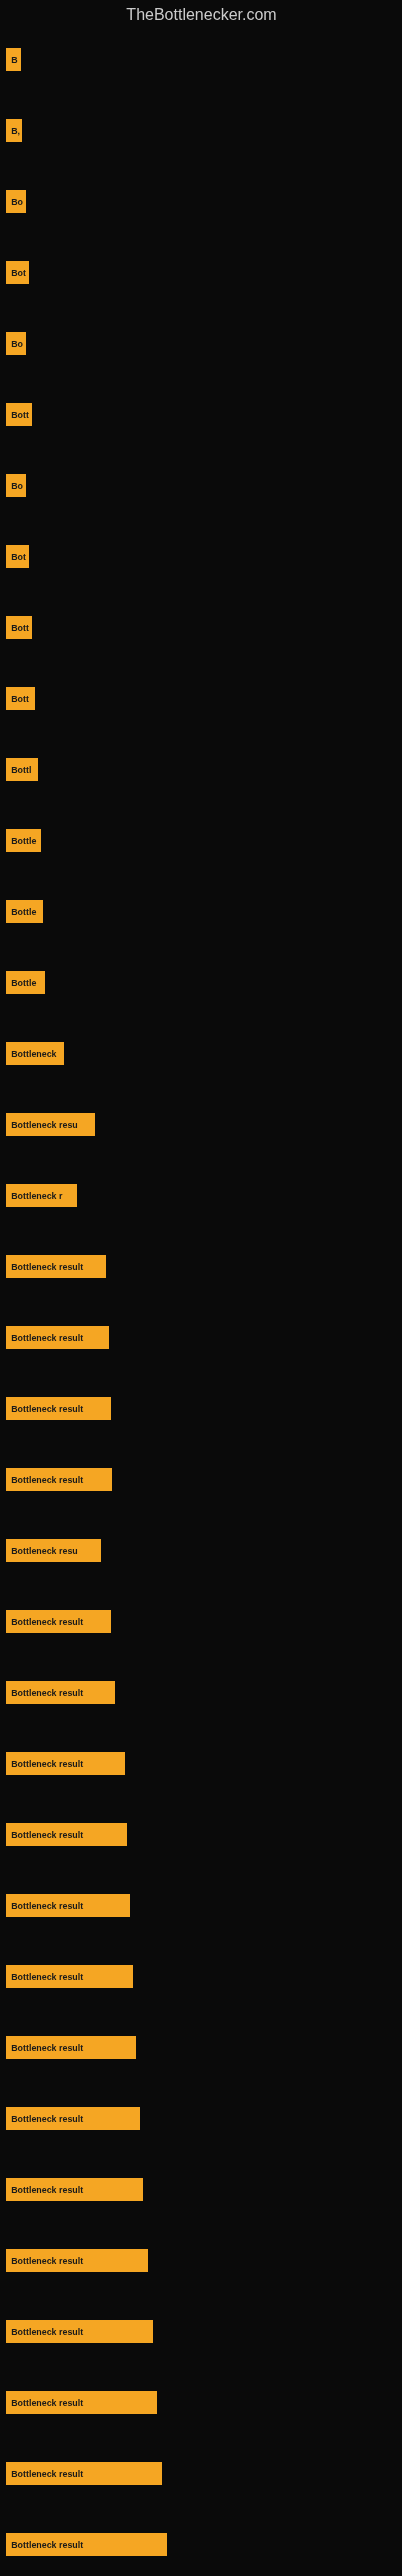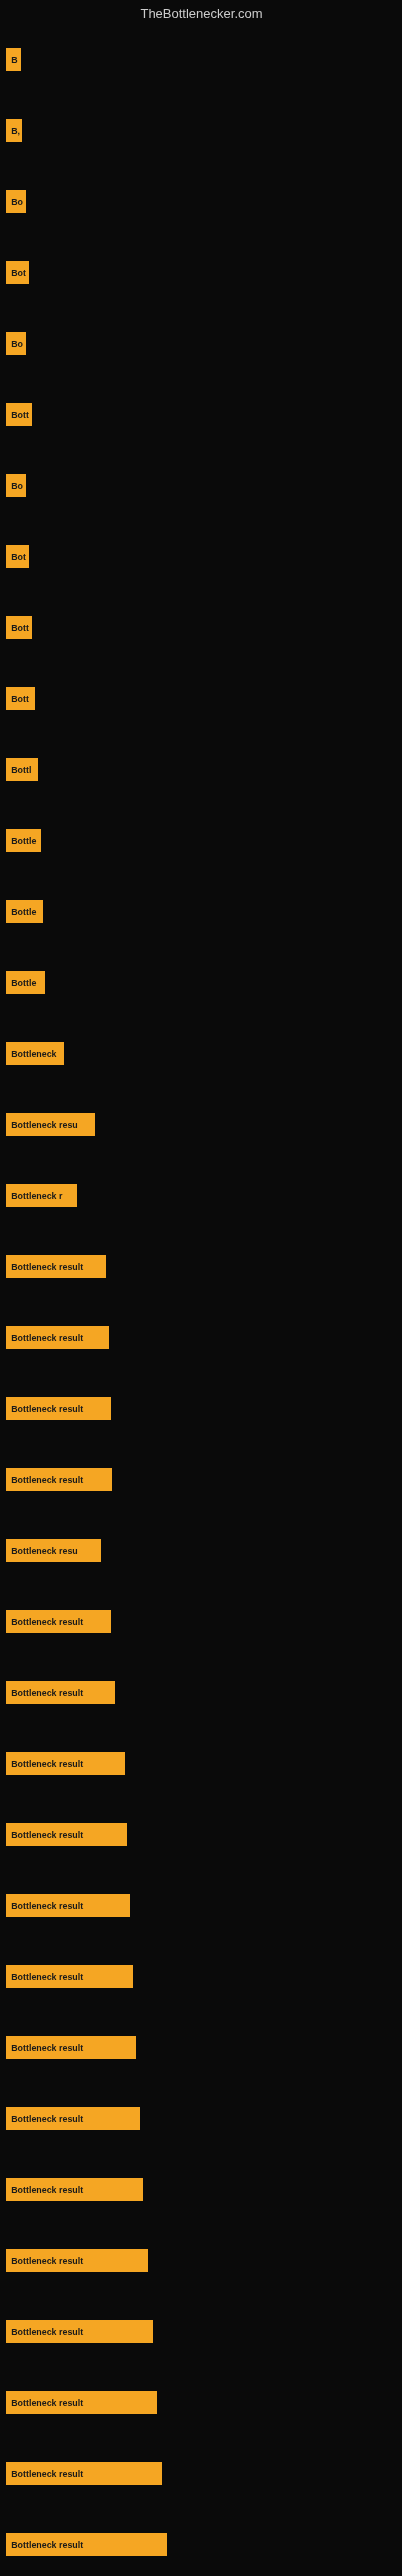--- a/index.html
+++ b/index.html
@@ -15,21 +15,21 @@
       font-family: Arial, sans-serif;
       position: relative;
     }
 
     .site-title {
       position: absolute;
       top: 6.4px;
       left: 50%;
       transform: translateX(-50%);
       color: #cccccc;
-      font-size: 13px;
+      font-size: 16px;
       white-space: nowrap;
     }
 
     .items-container {
       position: absolute;
       top: 24px;
       left: 6.4px;
       display: flex;
       flex-direction: column;
       gap: 0px;

